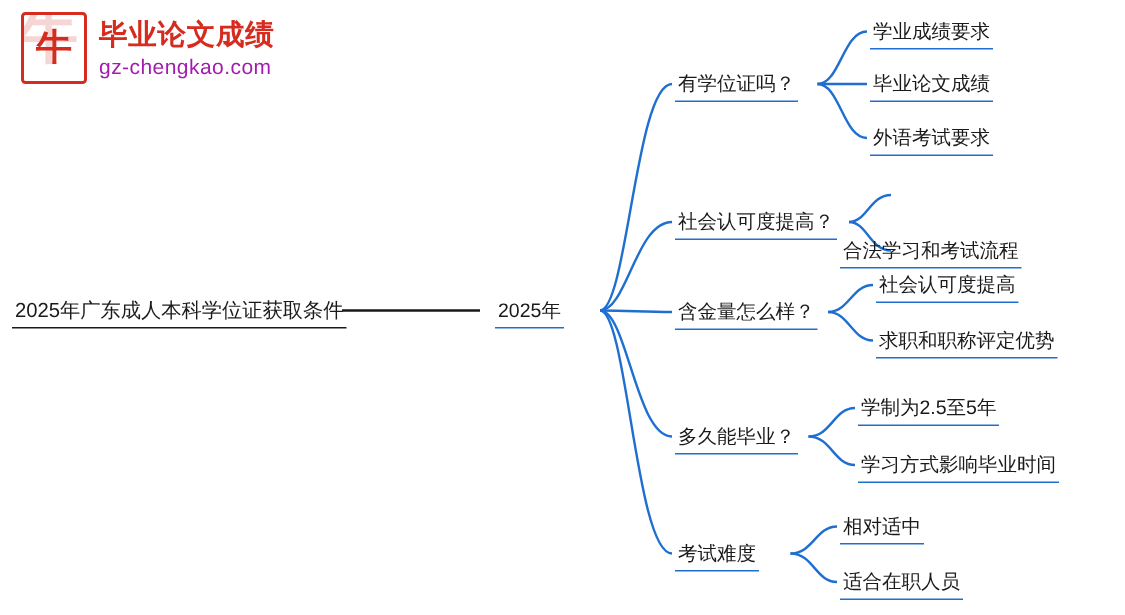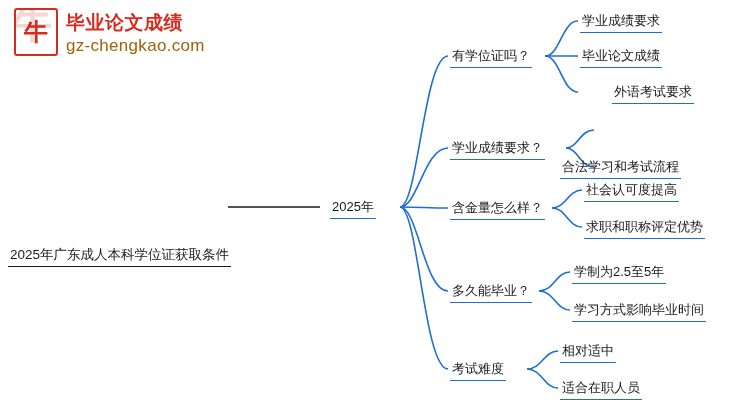--- a/index.html
+++ b/index.html
@@ -77,43 +77,42 @@
     font-size: 19px;
     font-weight: bold;
     color: #d62b1f;
     letter-spacing: 0.5px;
     white-space: nowrap;
   }
   .logo-sub {
     position: absolute;
     left: 52px;
     top: 28px;
-    font-size: 17px;
-    color: #a16207;
+    font-size: 14px;
+    color: #a21caf;
     letter-spacing: 0.3px;
     white-space: nowrap;
     font-family: "Liberation Sans", sans-serif;
   }
 
   
   .node {
     position: absolute;
     font-size: 13px;
     color: #1a1a1a;
     white-space: nowrap;
     line-height: 1.2;
   }
   .node .txt {
     display: block;
     padding: 2px 2px 3px 2px;
     border-bottom: 1.6px solid #1f6fd0;
   }
   .node.root {
     font-size: 13.5px;
-    margin-top: 48px;
   }
   .node.root .txt {
     border-bottom-color: #1a1a1a;
   }
   .node.lvl1 .txt {
     border-bottom-color: #1f6fd0;
   }
   .node.lvl2 .txt {
     border-bottom-color: #1f6fd0;
   }
@@ -166,39 +165,39 @@
   </div>
 
   <div class="node lvl1" style="left:330px; top:197px;text-align:right;">
     <span class="txt">2025年</span>
   </div>
 
   <div class="node lvl2" style="left:450px; top:46px;">
     <span class="txt">有学位证吗？</span>
   </div>
   <div class="node lvl2" style="left:450px; top:138px;">
-    <span class="txt">学业成绩要求？</span>
+    <span class="txt">社会认可度提高？</span>
   </div>
   <div class="node lvl2" style="left:450px; top:198px;text-align:center;">
     <span class="txt">含金量怎么样？</span>
   </div>
   <div class="node lvl2" style="left:450px; top:281px;">
     <span class="txt">多久能毕业？</span>
   </div>
   <div class="node lvl2" style="left:450px; top:359px;">
     <span class="txt">考试难度</span>
   </div>
 
   <div class="node lvl2" style="left:580px; top:46px;">
     <span class="txt">毕业论文成绩</span>
   </div>
   <div class="node lvl2" style="left:580px; top:11px;">
     <span class="txt">学业成绩要求</span>
   </div>
-  <div class="node lvl2" style="left:580px; top:82px;margin-left:32px;">
+  <div class="node lvl2" style="left:580px; top:82px;">
     <span class="txt">外语考试要求</span>
   </div>
 
   <div class="node lvl2" style="left:560px; top:157px;">
     <span class="txt">合法学习和考试流程</span>
   </div>
 
   <div class="node lvl2" style="left:584px; top:180px;font-family:Liberation Serif, serif;">
     <span class="txt">社会认可度提高</span>
   </div>

